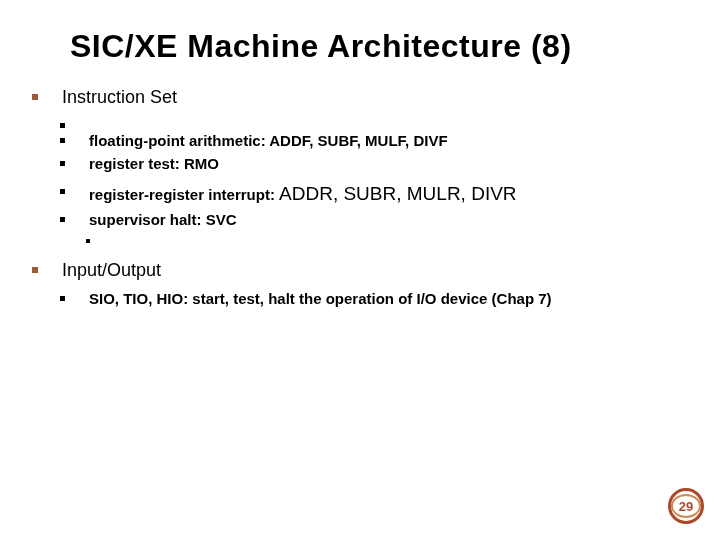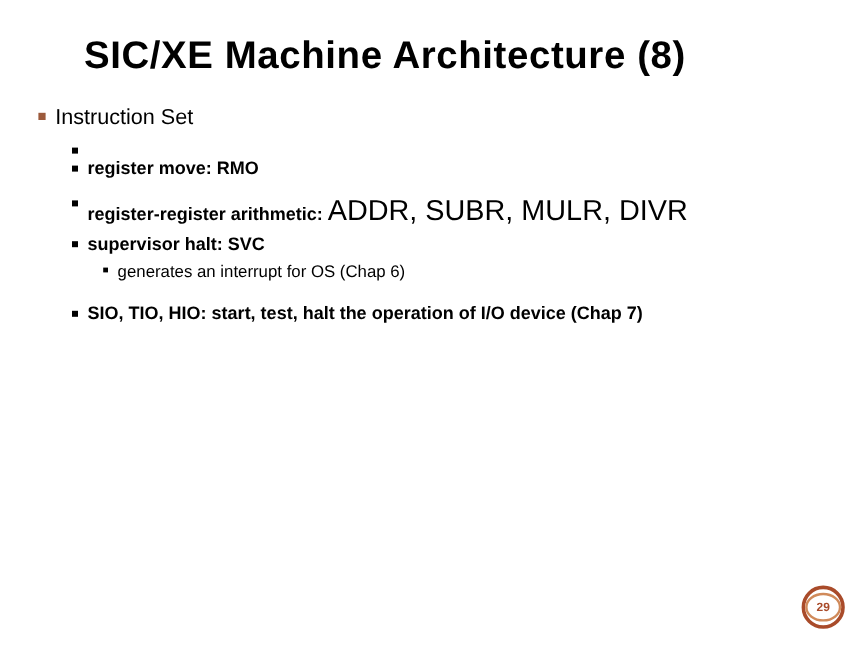--- a/index.html
+++ b/index.html
@@ -18,21 +18,21 @@
       font-size: 32px;
       font-weight: bold;
       letter-spacing: 0.5px;
       margin-left: 50px;
       line-height: 1.15;
       margin-bottom: 22px;
     }
     .bullet {
       display: flex;
       align-items: flex-start;
-      gap: 8px;
+      gap: 24px;
     }
     .sq {
       display: inline-block;
       width: 6px;
       height: 6px;
       background: #9c5a3c;
       flex: 0 0 auto;
       margin-top: 7px;
     }
     .sq-sm {
@@ -55,21 +55,21 @@
       margin-left: 12px;
       font-size: 18px;
       margin-bottom: 8px;
     }
     .level1 .text { font-size: 18px; line-height: 1.2; }
     .level2 {
       margin-left: 40px;
       margin-bottom: 3px;
     }
     .level2 .text { font-size: 15px; font-weight: bold; line-height: 1.3; }
-    .level2 .text .big { font-size: 24px; font-weight: normal; }
+    .level2 .text .big { font-size: 19px; font-weight: normal; }
     .level2 .text .reg { font-weight: bold; }
     .level3 {
       margin-left: 66px;
       margin-bottom: 3px;
     }
     .level3 .text { font-size: 14px; line-height: 1.3; }
     .gap { height: 6px; }
     .gap-lg { height: 14px; }
     .badge {
       position: absolute;
@@ -84,21 +84,21 @@
       justify-content: center;
     }
     .badge-inner {
       width: 36px;
       height: 24px;
       border-radius: 50%;
       border: 2px solid #d08a5a;
       display: flex;
       align-items: center;
       justify-content: center;
-      font-size: 10px;
+      font-size: 13px;
       font-weight: bold;
       color: #a94b2a;
     }
   </style>
 </head>
 <body>
 
 <div class="slide">
 
   <h1 class="title">SIC/XE Machine Architecture (8)</h1>
@@ -106,40 +106,47 @@
   <div class="bullet level1">
     <span class="sq"></span>
     <span class="text">Instruction Set</span>
   </div>
 
   <div class="bullet level2">
     <span class="sq-sm"></span>
   </div>
   <div class="bullet level2">
     <span class="sq-sm"></span>
-    <span class="text">register move: RMO</span>
+    <span class="text">floating-point arithmetic: ADDF, SUBF, MULF, DIVF</span>
+  </div>
+  <div class="bullet level2">
+    <span class="sq-sm"></span>
+    <span class="text">register test: RMO</span>
   </div>
 
   <div class="gap"></div>
 
   <div class="bullet level2">
     <span class="sq-sm"></span>
-    <span class="text"><span class="reg">register-register arithmetic: </span><span class="big">ADDR, SUBR, MULR, DIVR</span></span>
+    <span class="text"><span class="reg">register-register interrupt: </span><span class="big">ADDR, SUBR, MULR, DIVR</span></span>
   </div>
   <div class="bullet level2">
     <span class="sq-sm"></span>
     <span class="text">supervisor halt: SVC</span>
   </div>
   <div class="bullet level3">
     <span class="sq-xs"></span>
-    <span class="text">generates an interrupt for OS (Chap 6)</span>
   </div>
 
   <div class="gap-lg"></div>
 
+  <div class="bullet level1">
+    <span class="sq"></span>
+    <span class="text">Input/Output</span>
+  </div>
   <div class="bullet level2">
     <span class="sq-sm"></span>
     <span class="text">SIO, TIO, HIO: start, test, halt the operation of I/O device (Chap 7)</span>
   </div>
 
 </div>
 
 <div class="badge">
   <div class="badge-inner">29</div>
 </div>

